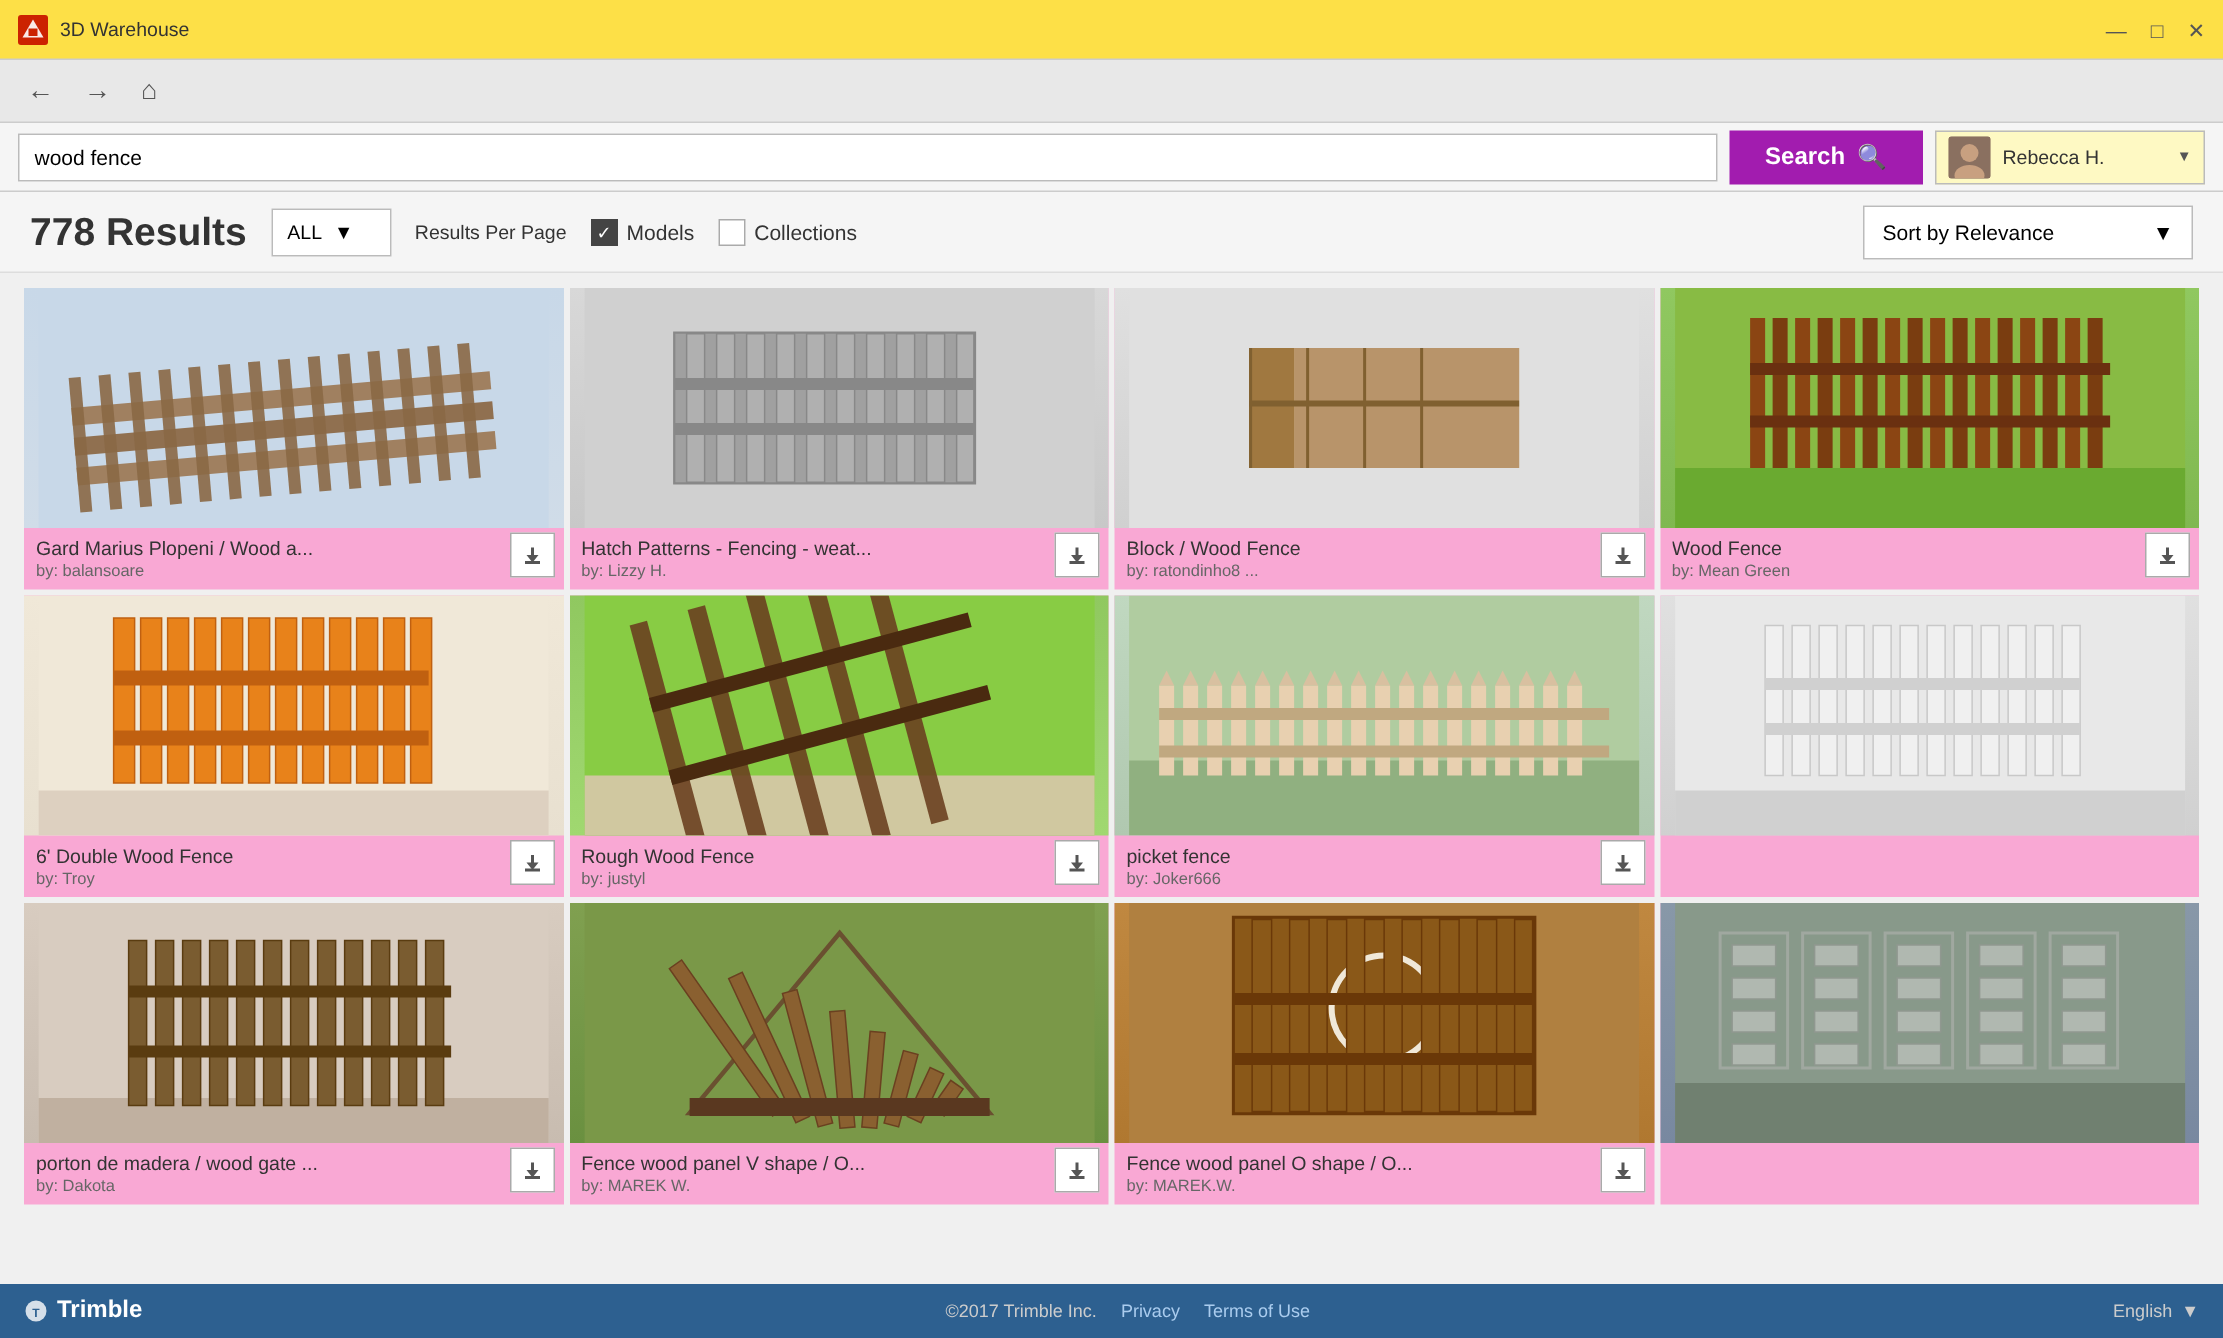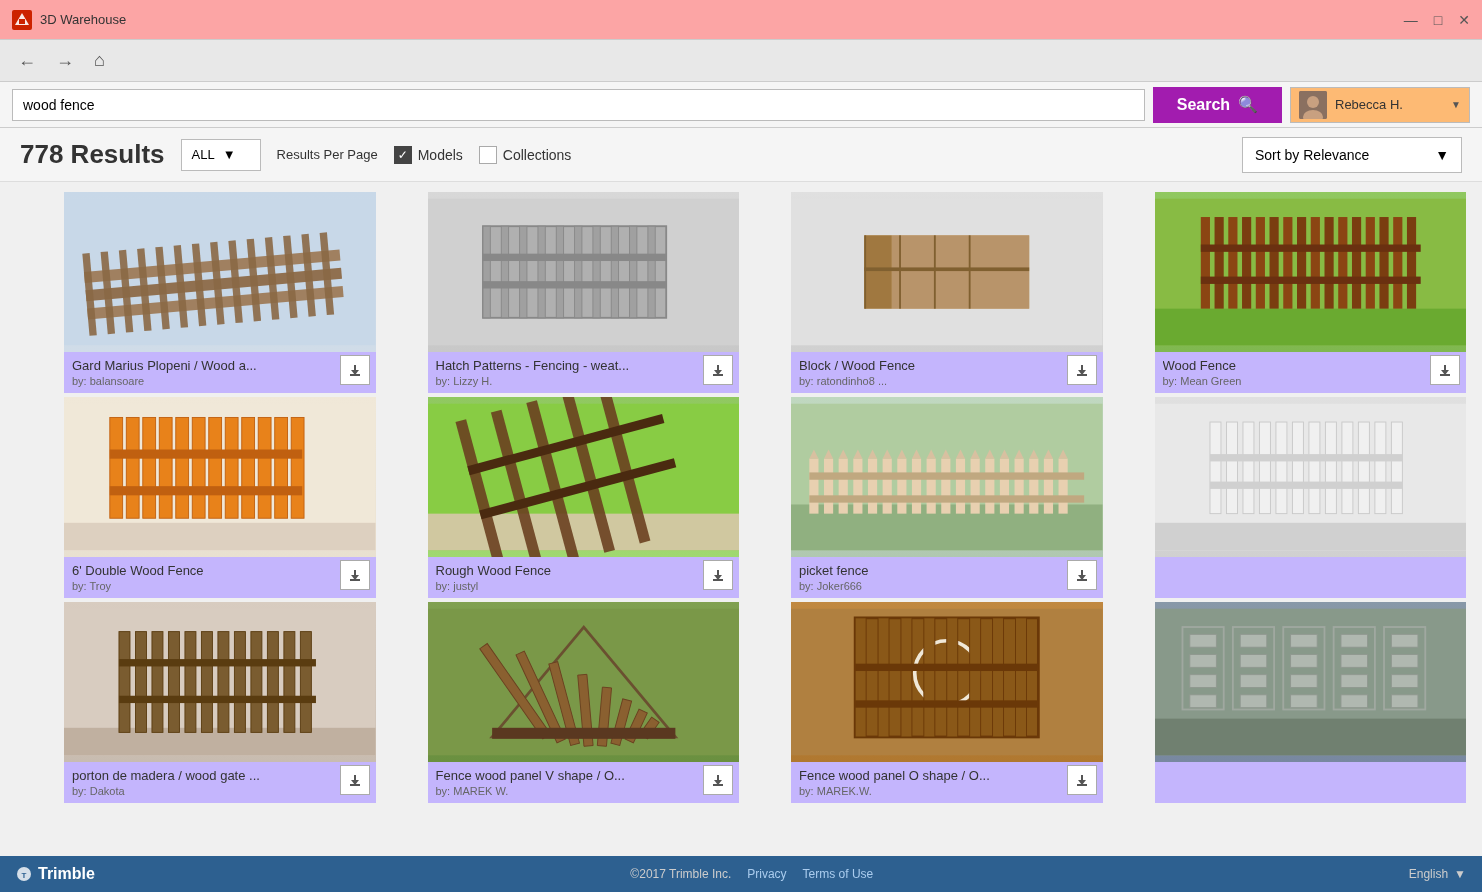--- a/index.html
+++ b/index.html
@@ -1,20 +1,20 @@
 <!DOCTYPE html>
 <html><head>
   <meta charset="utf-8">
   <style>
     * { box-sizing: border-box; margin: 0; padding: 0; }
     body { font-family: 'Segoe UI', Arial, sans-serif; background: #f0f0f0; width: 1482px; height: 892px; overflow: hidden; display: flex; flex-direction: column; }
 
     
     .title-bar {
-      background: #fca5a5;
+      background: #fde047;
       height: 40px;
       display: flex;
       align-items: center;
       padding: 0 12px;
       border-bottom: 1px solid #ccc;
       justify-content: space-between;
       flex-shrink: 0;
     }
     .title-bar-left { display: flex; align-items: center; gap: 8px; }
     .title-bar-logo { width: 20px; height: 20px; background: #cc2200; border-radius: 2px; display: flex; align-items: center; justify-content: center; color: white; font-size: 11px; font-weight: bold; }
@@ -65,21 +65,21 @@
       font-weight: 600;
       cursor: pointer;
       display: flex;
       align-items: center;
       gap: 8px;
     }
     .user-dropdown {
       display: flex;
       align-items: center;
       border: 1px solid #bbb;
-      background: #fdba74;
+      background: #fef9c3;
       height: 36px;
       padding: 0 8px;
       gap: 8px;
       cursor: pointer;
       min-width: 180px;
     }
     .user-avatar { width: 28px; height: 28px; background: #8a7060; border-radius: 2px; overflow: hidden; }
     .user-name { font-size: 13px; color: #333; flex: 1; }
     .dropdown-arrow { color: #555; font-size: 10px; }
 
@@ -132,24 +132,23 @@
       overflow-y: auto;
       padding: 10px 16px;
       background: #f0f0f0;
     }
     .grid {
       display: grid;
       grid-template-columns: repeat(4, 1fr);
       gap: 4px;
     }
     .grid-item {
-      background: #c4b5fd;
+      background: #f9a8d4;
       cursor: pointer;
       position: relative;
-      margin-left: 48px;
     }
     .grid-item-image {
       width: 100%;
       height: 160px;
       overflow: hidden;
       display: flex;
       align-items: center;
       justify-content: center;
       background: #ddd;
     }

